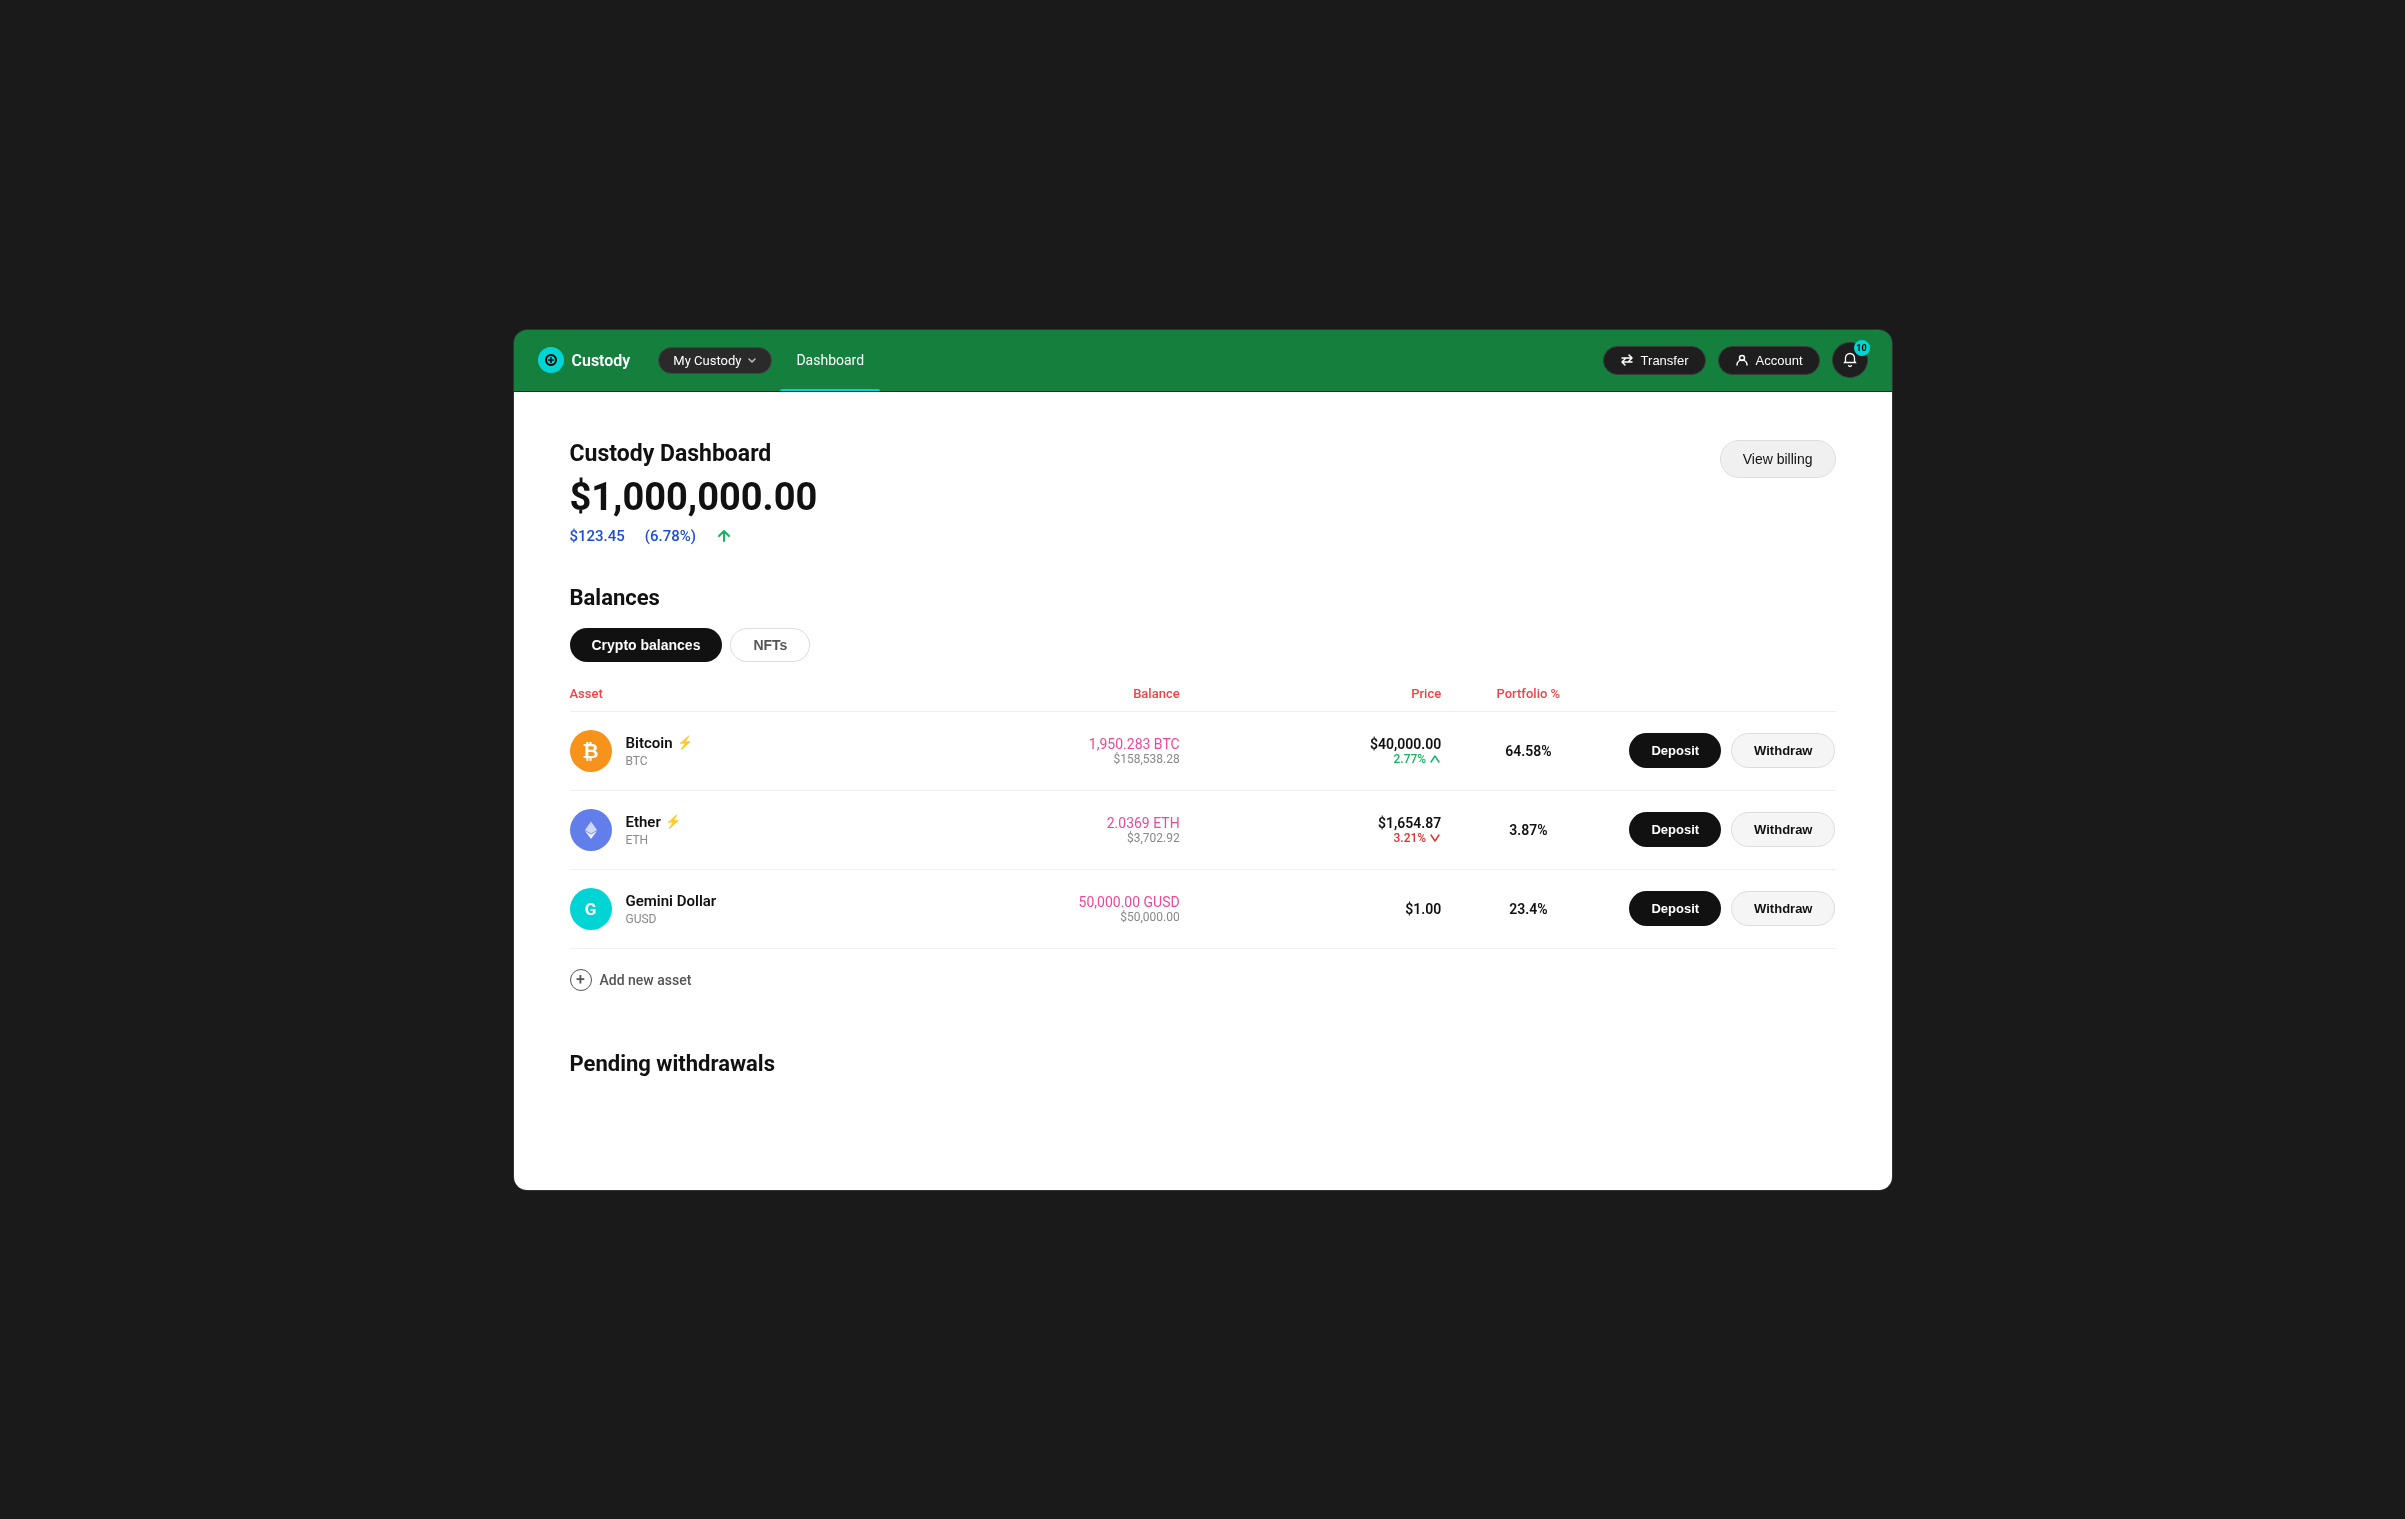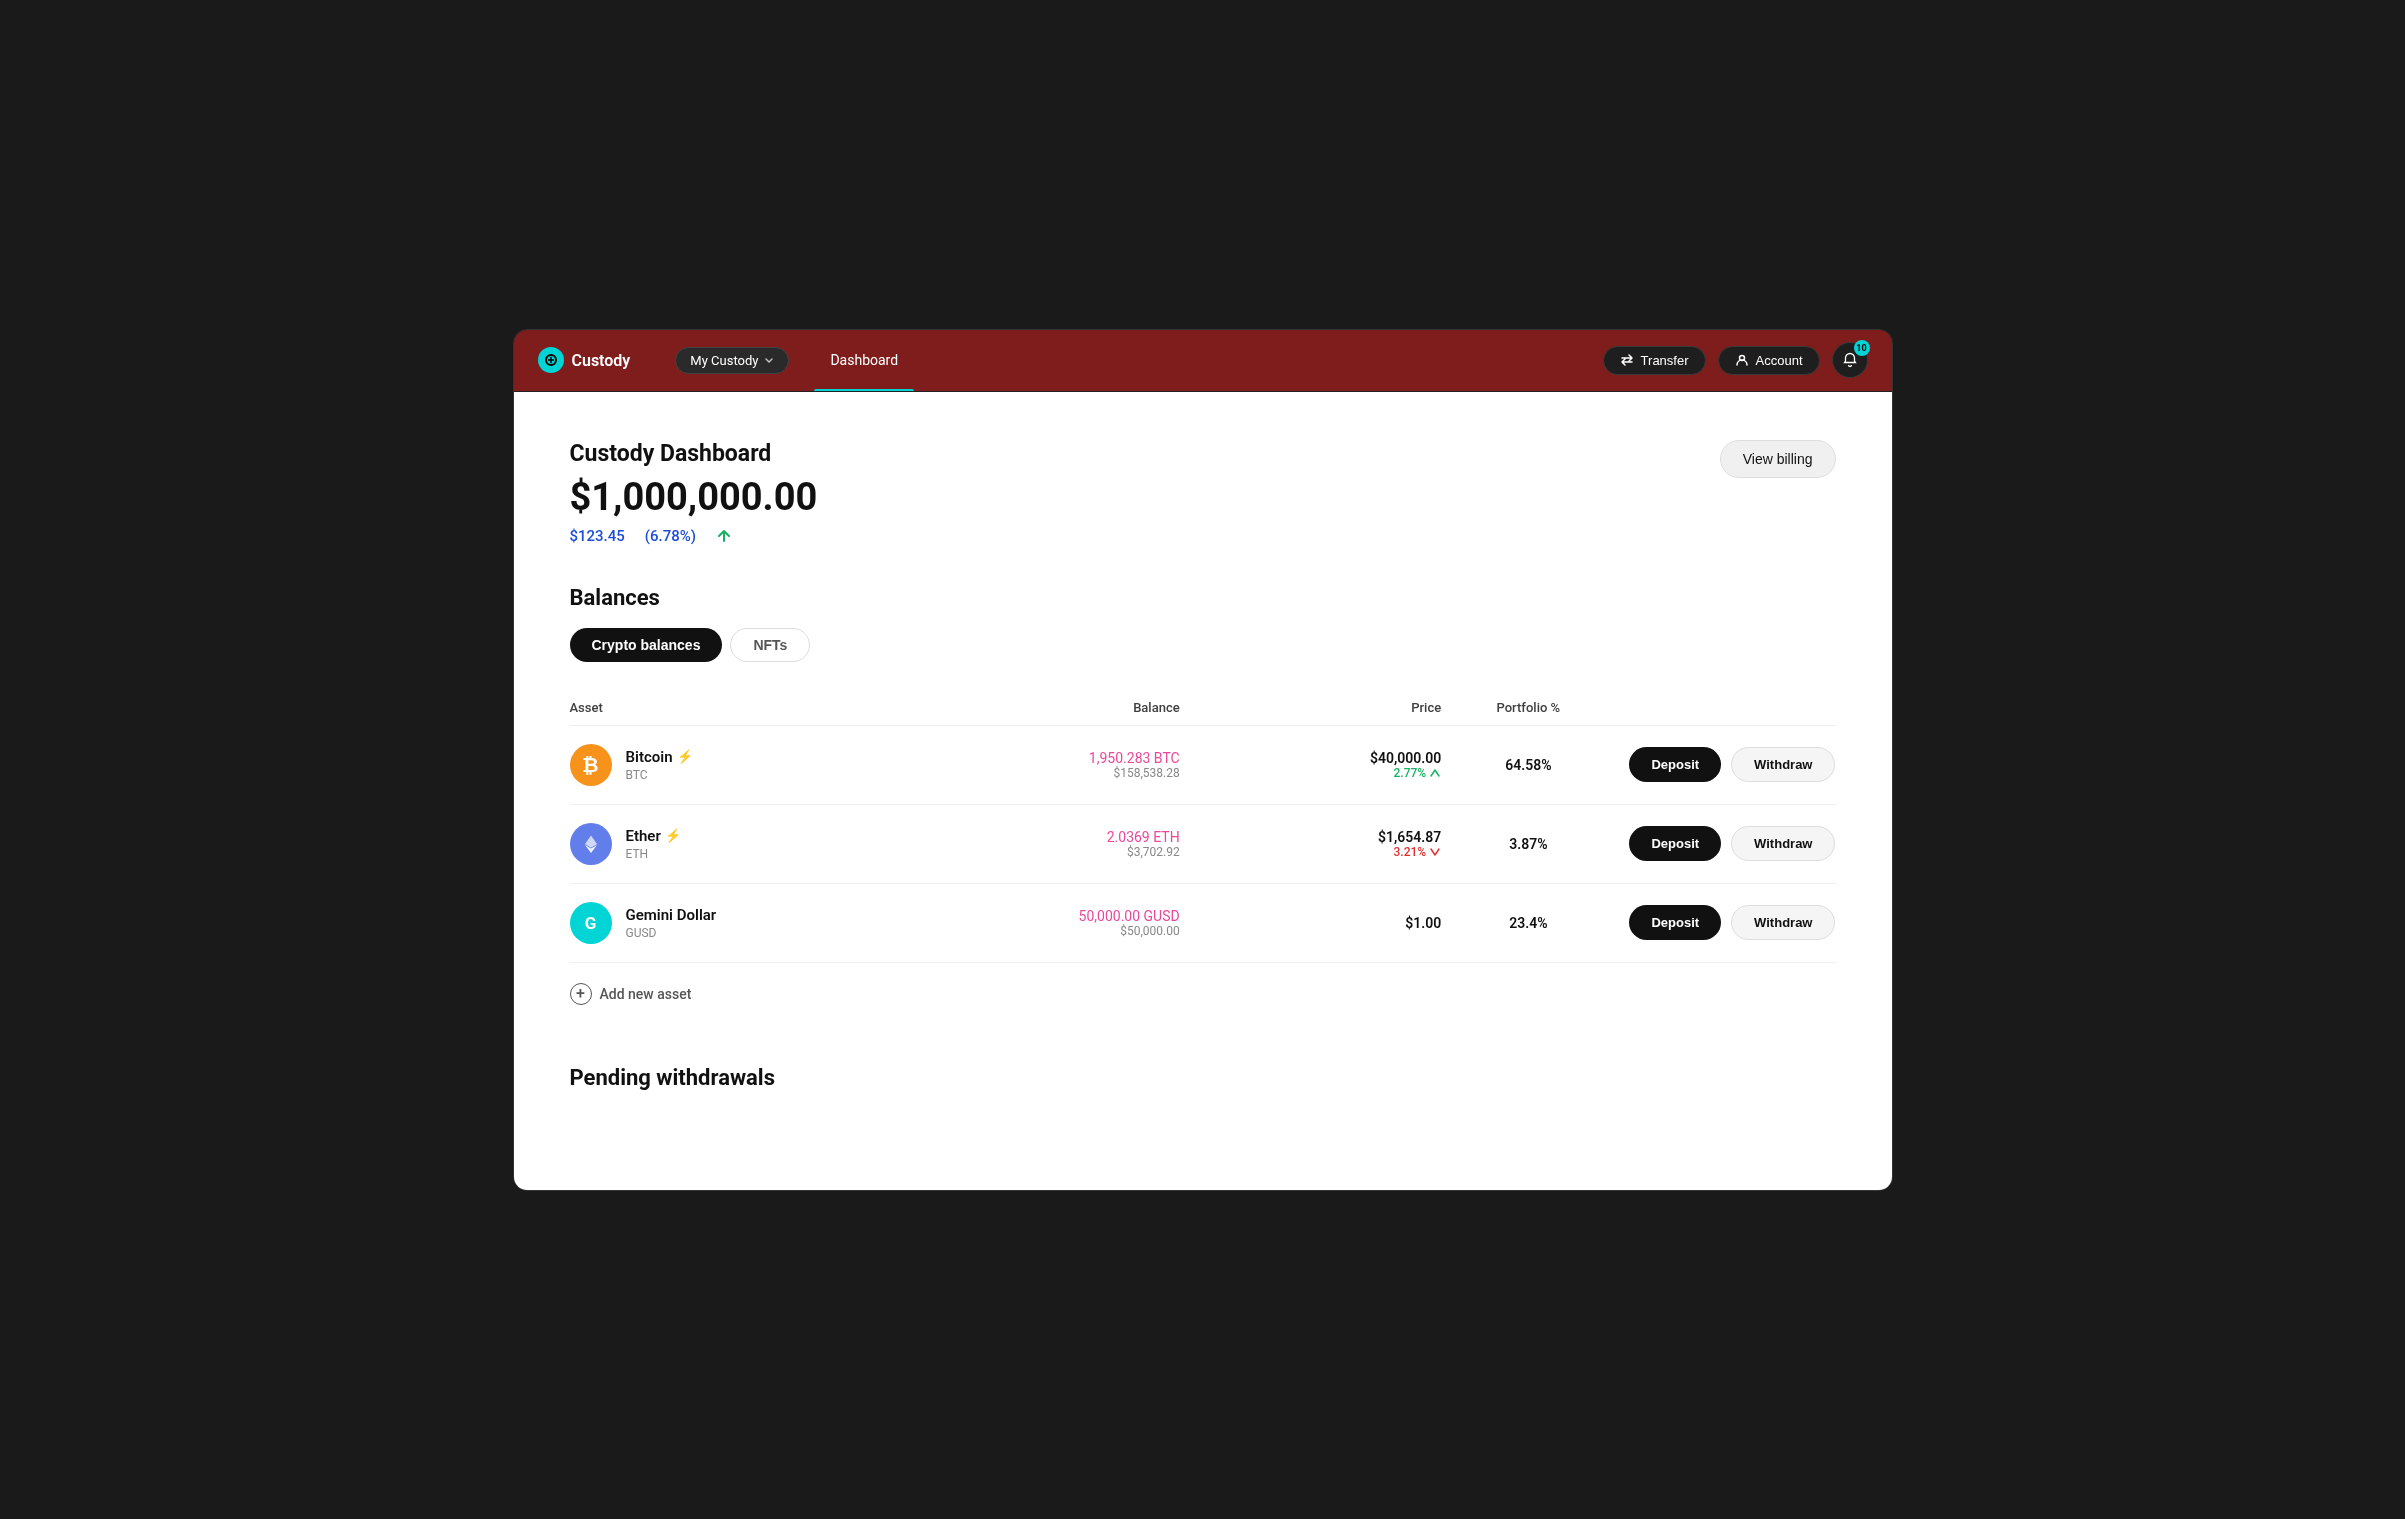--- a/index.html
+++ b/index.html
@@ -15,26 +15,26 @@
     .screen {
       width: 1380px;
       min-height: 860px;
       background: #111;
       border-radius: 14px;
       overflow: hidden;
       border: 1px solid #333;
     }
     
     .topnav {
-      background: #7f1d1d;
+      background: #15803d;
       height: 62px;
       display: flex;
       align-items: center;
       padding: 0 24px;
-      gap: 17px;
+      gap: 0;
       border-bottom: 1px solid #222;
     }
     .nav-logo {
       display: flex;
       align-items: center;
       gap: 8px;
       color: #fff;
       font-size: 16px;
       font-weight: 600;
       margin-right: 28px;
@@ -210,23 +210,22 @@
       width: 100%;
     }
     .table-header {
       display: grid;
       grid-template-columns: 2fr 1.5fr 1.5fr 1fr 220px;
       padding: 0 0 10px 0;
       border-bottom: 1px solid #eee;
     }
     .table-header-cell {
       font-size: 13px;
-      color: #404040;
+      color: #ef4444;
       font-weight: 500;
-      margin-top: 14px;
     }
     .table-header-cell.right { text-align: right; }
     .table-header-cell.center { text-align: center; }
     .table-row {
       display: grid;
       grid-template-columns: 2fr 1.5fr 1.5fr 1fr 220px;
       padding: 18px 0;
       border-bottom: 1px solid #f0f0f0;
       align-items: center;
     }

